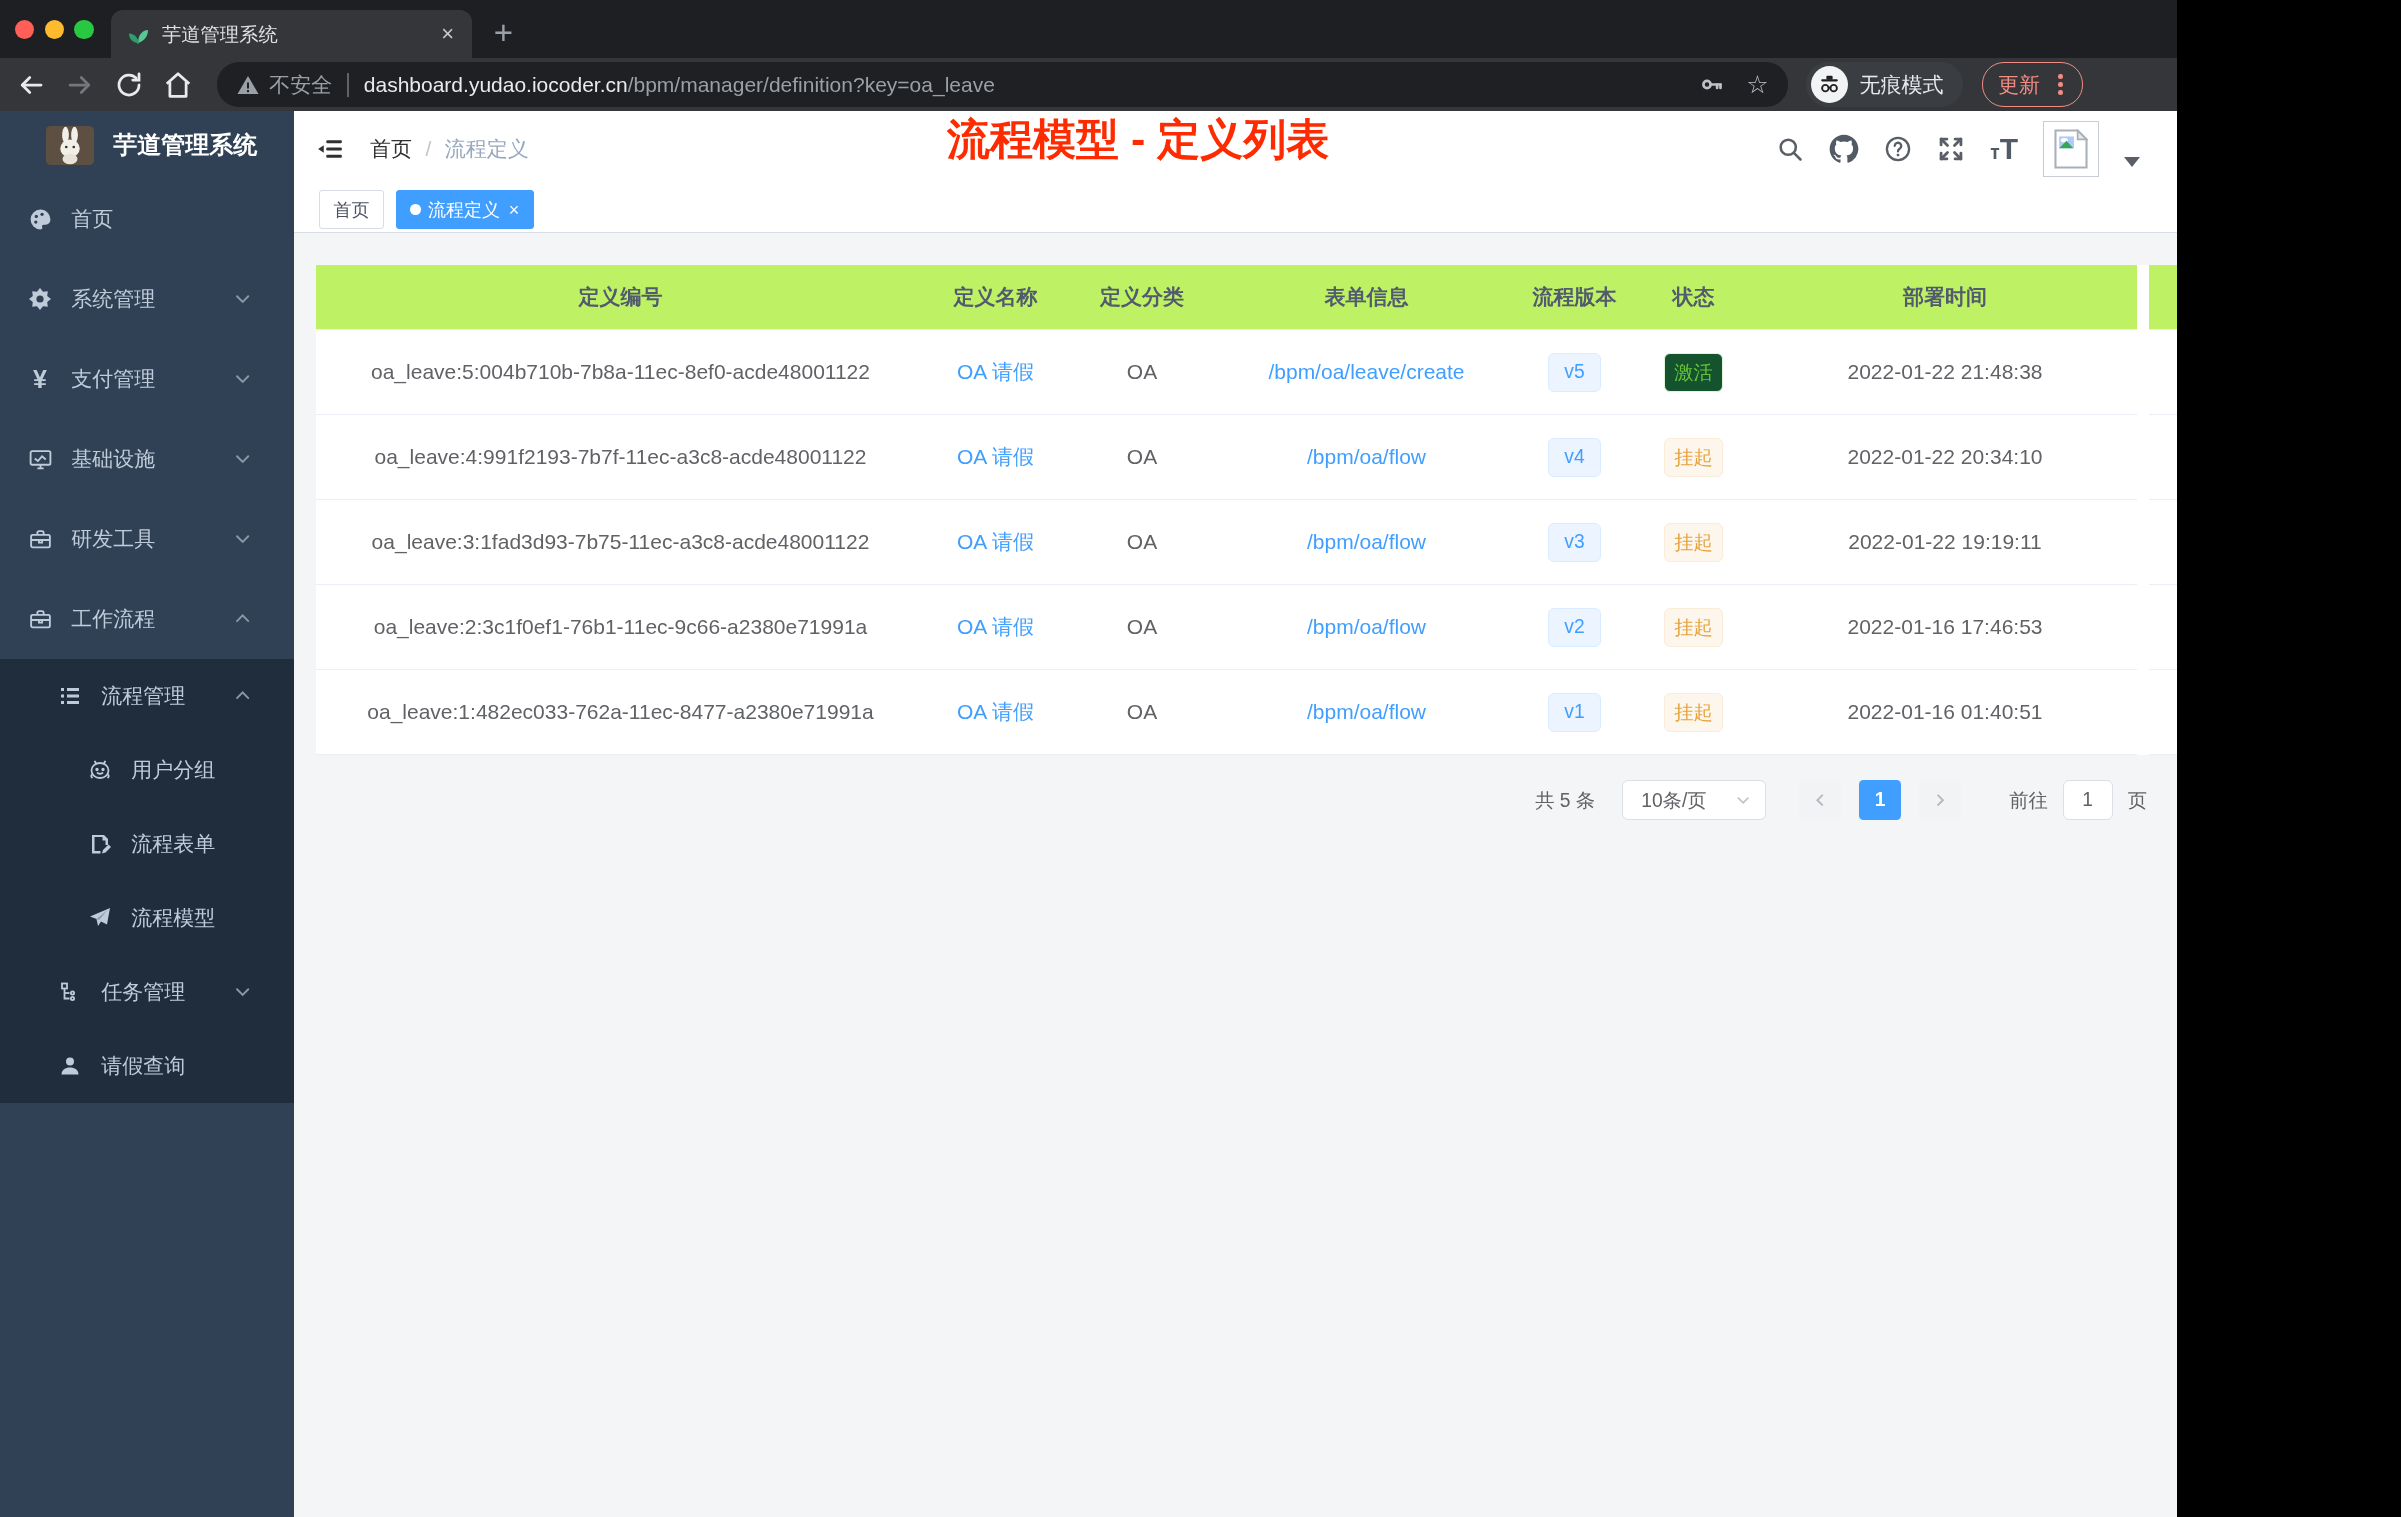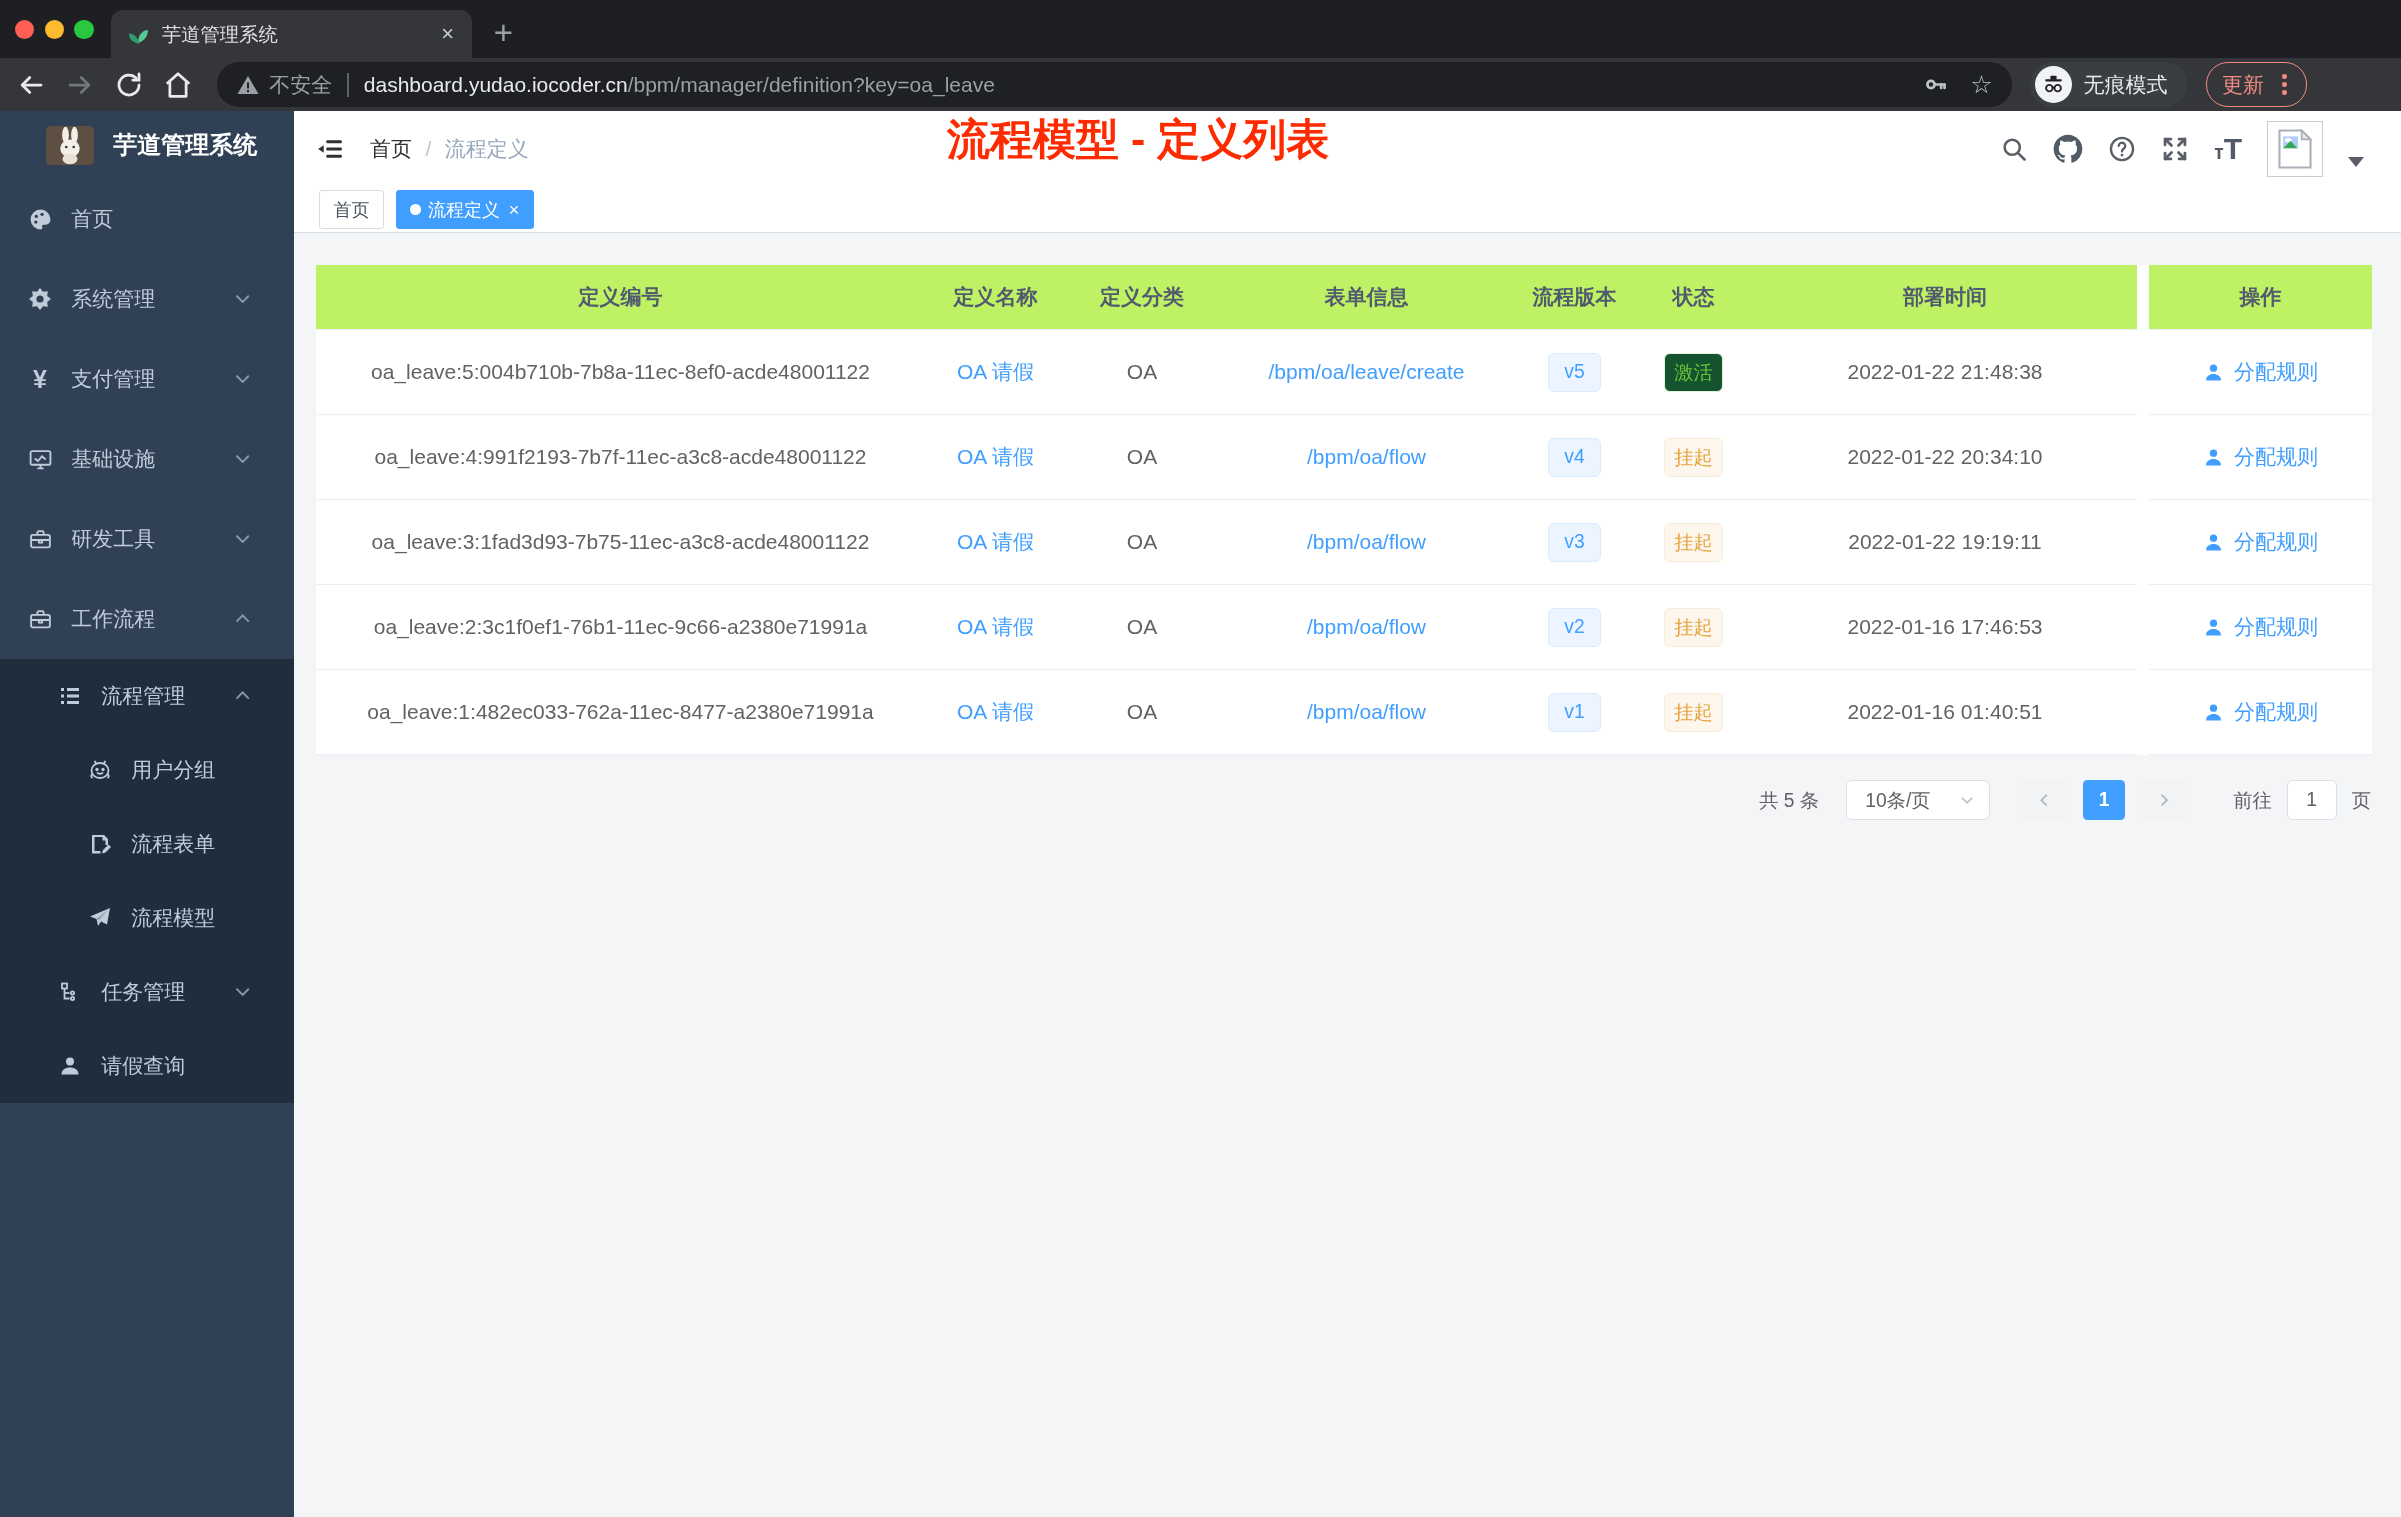--- a/index.html
+++ b/index.html
@@ -1,18 +1,18 @@
 <!DOCTYPE html>
 <html style="font-size:12px"><head>
 <meta charset="utf-8">
 <style>
   * { margin:0; padding:0; box-sizing:border-box; }
   html,body { width:2401px; height:1518px; overflow:hidden; background:#000; }
   body { font-family:"Liberation Sans","DejaVu Sans",sans-serif; }
-  .screen { position:relative; width:2401px; height:1518px; background:#f4f5f7; overflow:hidden; }
+  .screen { position:relative; width:2177px; height:1518px; background:#f4f5f7; overflow:hidden; }
 
   
   .tabstrip { position:relative; height:58px; background:#1e1f23; }
   .traffic { position:absolute; left:15px; top:20px; display:flex; gap:10.4px; }
   .traffic span { width:19.3px; height:19.3px; border-radius:50%; display:block; }
   .tl-red { background:#ff5f57; } .tl-yellow { background:#febb2e; } .tl-green { background:#28c840; }
   .tab { position:absolute; left:111px; bottom:0; width:361px; height:48px; background:#35363a;
          border-radius:12px 12px 0 0; display:flex; align-items:center; padding:0 15px; }
   .tab-title { color:#dfe1e5; font-size:19.3px; margin-left:12px; flex:1; white-space:nowrap; overflow:hidden; }
   .tab-close { color:#c7cbd0; font-size:22px; line-height:1; padding:0 3px; }

